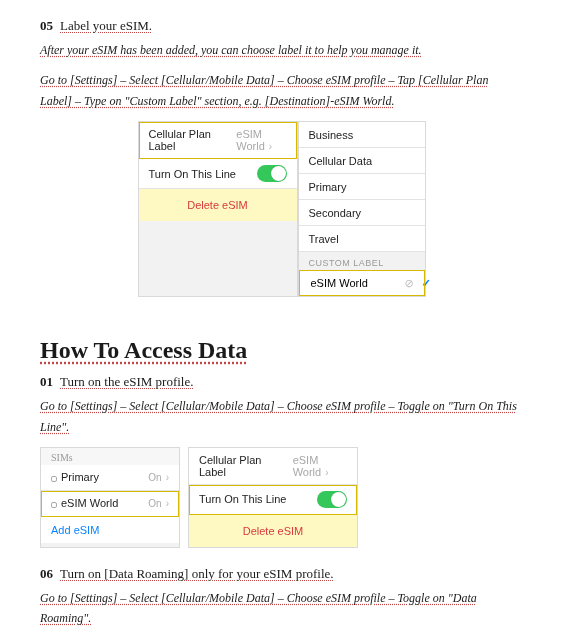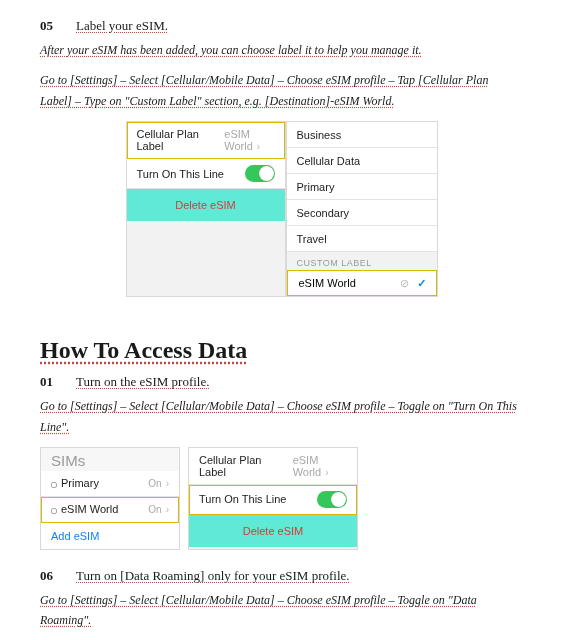--- a/index.html
+++ b/index.html
@@ -5,21 +5,21 @@
   * { box-sizing: border-box; }
   body {
     margin: 0;
     padding: 18px 40px;
     font-family: Georgia, 'Times New Roman', serif;
     font-size: 12px;
     color: #1a1a1a;
     background: #fff;
     width: 563px;
   }
-  .step-num { font-weight: bold; font-size: 13px; margin-right: 20px;}
+  .step-num { font-weight: bold; font-size: 13px; margin-right: 4px;}
   .step-title {
     font-size: 13px;
     text-decoration: underline dotted #c24848;
     text-decoration-thickness: 1px;
     text-underline-offset: 2px;
   }
   .instruct {
     margin: 6px 0 10px 0;
     line-height: 1.7;
     text-decoration: underline dotted #c24848;
@@ -50,21 +50,21 @@
     padding: 6px 10px;
     border-bottom: 1px solid #e3e3e3;
     background: #fff;
     min-height: 26px;
     gap: 16px;
   }
   .ios-row:last-child { border-bottom: none; }
   .ios-row .label { color: #222; }
   .ios-row .val { color: #a8a8a8; }
   .ios-row .chev { color: #b8b8b8; font-size: 10px; margin-left:4px;}
-  .ios-row.delete { justify-content: center; color: #d93a3a; background: #5eead4; padding:10px 0;}
+  .ios-row.delete { justify-content: center; color: #d93a3a; background: #fef9c3; padding:10px 0;}
   .ios-input {
     background:#fff;
     border:none;
     font-size:11px;
     width: 80px;
   }
   .ios-check { color:#0a84ff; font-weight:bold;}
   .hl { outline: 1.5px solid #d9b800; outline-offset:-1px; }
   .section-head {
     font-size: 9px;
@@ -83,24 +83,24 @@
     width:15px; height:15px; border-radius:50%; background:#fff;
     box-shadow:0 0 1px rgba(0,0,0,.3);
   }
   .dot { width:6px;height:6px;border:1px solid #aaa; border-radius:2px; display:inline-block; margin-right:4px; vertical-align:middle;}
   .link { color:#0a84ff; }
 
   
   .fig { display:flex; gap:8px; margin-bottom:18px; }
   .fig05 { justify-content:center; gap:0; }
   .fig05 .left { width:160px; }
-  .fig05 .right { width:152px; }
+  .fig05 .right { width:128px; }
   .fig01 .left { width:140px; }
   .fig01 .right { width:170px; }
-  .sims-head { font-size:15px; color:#9a9a9a; background:#f7f7f7; padding:4px 10px 2px;}
+  .sims-head { font-size:10px; color:#9a9a9a; background:#f7f7f7; padding:4px 10px 2px;font-family:Liberation Serif, serif;}
   .on { color:#aaa; font-size:10px;}
 </style>
 </head>
 <body>
 
 
 
 
 <div>
   <span class="step-num">05</span>

